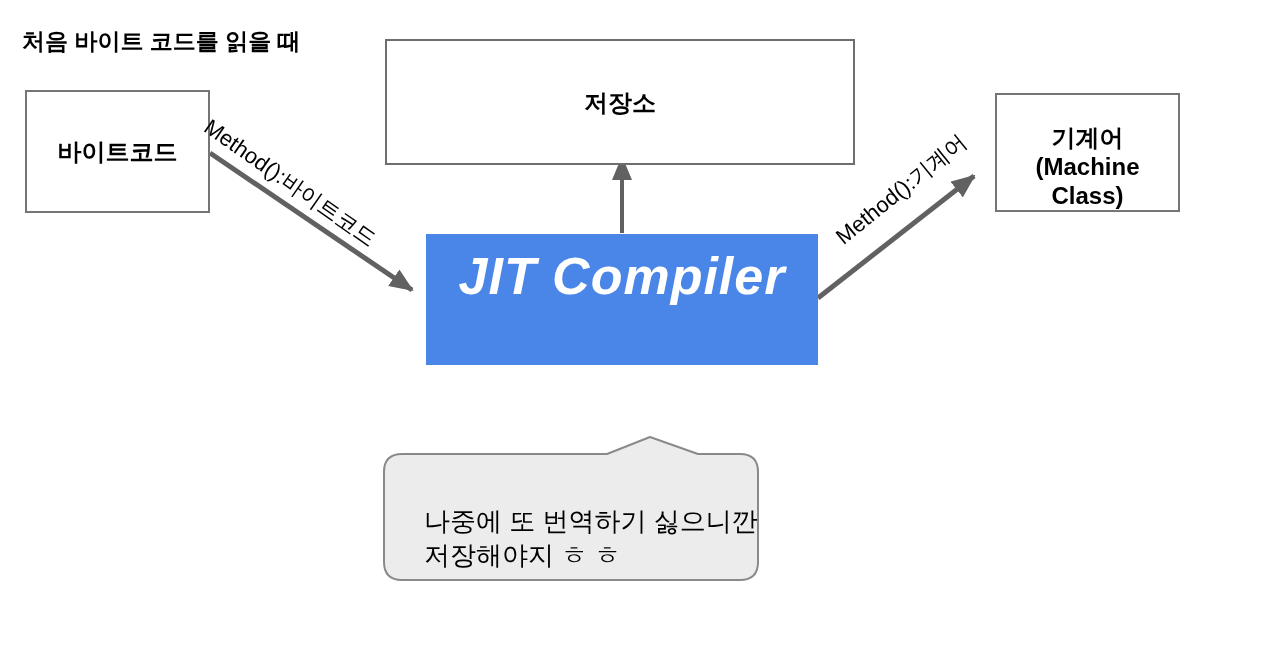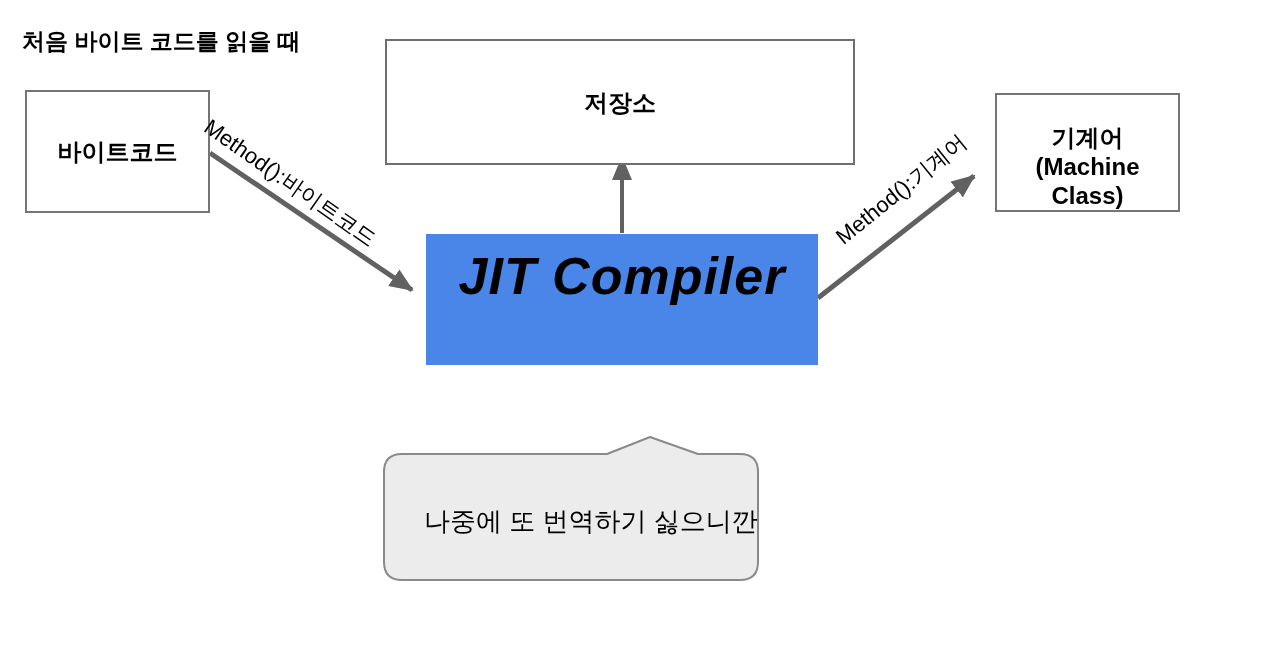--- a/index.html
+++ b/index.html
@@ -35,21 +35,21 @@
   .node-storage{left:385px;top:19px;width:470px;height:126px;border-color:#6e6e6e;font-size:24px;line-height:33px;margin-top:20px;}
   .node-machine{left:995px;top:93px;width:185px;height:119px;font-size:24px;line-height:29px;justify-content:flex-end;}
 
   .node-jit{
     left:426px;top:234px;width:392px;height:131px;
     background:#4a86e8;
     display:flex;align-items:flex-start;justify-content:center;
     padding-top:12px;box-sizing:border-box;
   }
   .node-jit .jit-text{
-    color:#000000;
+    color:#ffffff;
     font-size:52px;
     font-weight:bold;
     font-style:italic;
     letter-spacing:1px;
     white-space:nowrap;
   }
 
   .edge-label{
     font-size:22px;line-height:26px;
     white-space:nowrap;
@@ -121,15 +121,16 @@
     <span class="jit-text">JIT Compiler</span>
   </div>
 
   <div class="abs edge-label edge-label-bytecode">Method():바이트코드</div>
 
   <div class="abs edge-label edge-label-machine">Method():기계어</div>
 
 
   <div class="abs bubble-text">
     <div>나중에 또 번역하기 싫으니깐</div>
+    <div>저장해야지 ㅎ ㅎ</div>
   </div>
 
 </div>
 
 </body></html>

